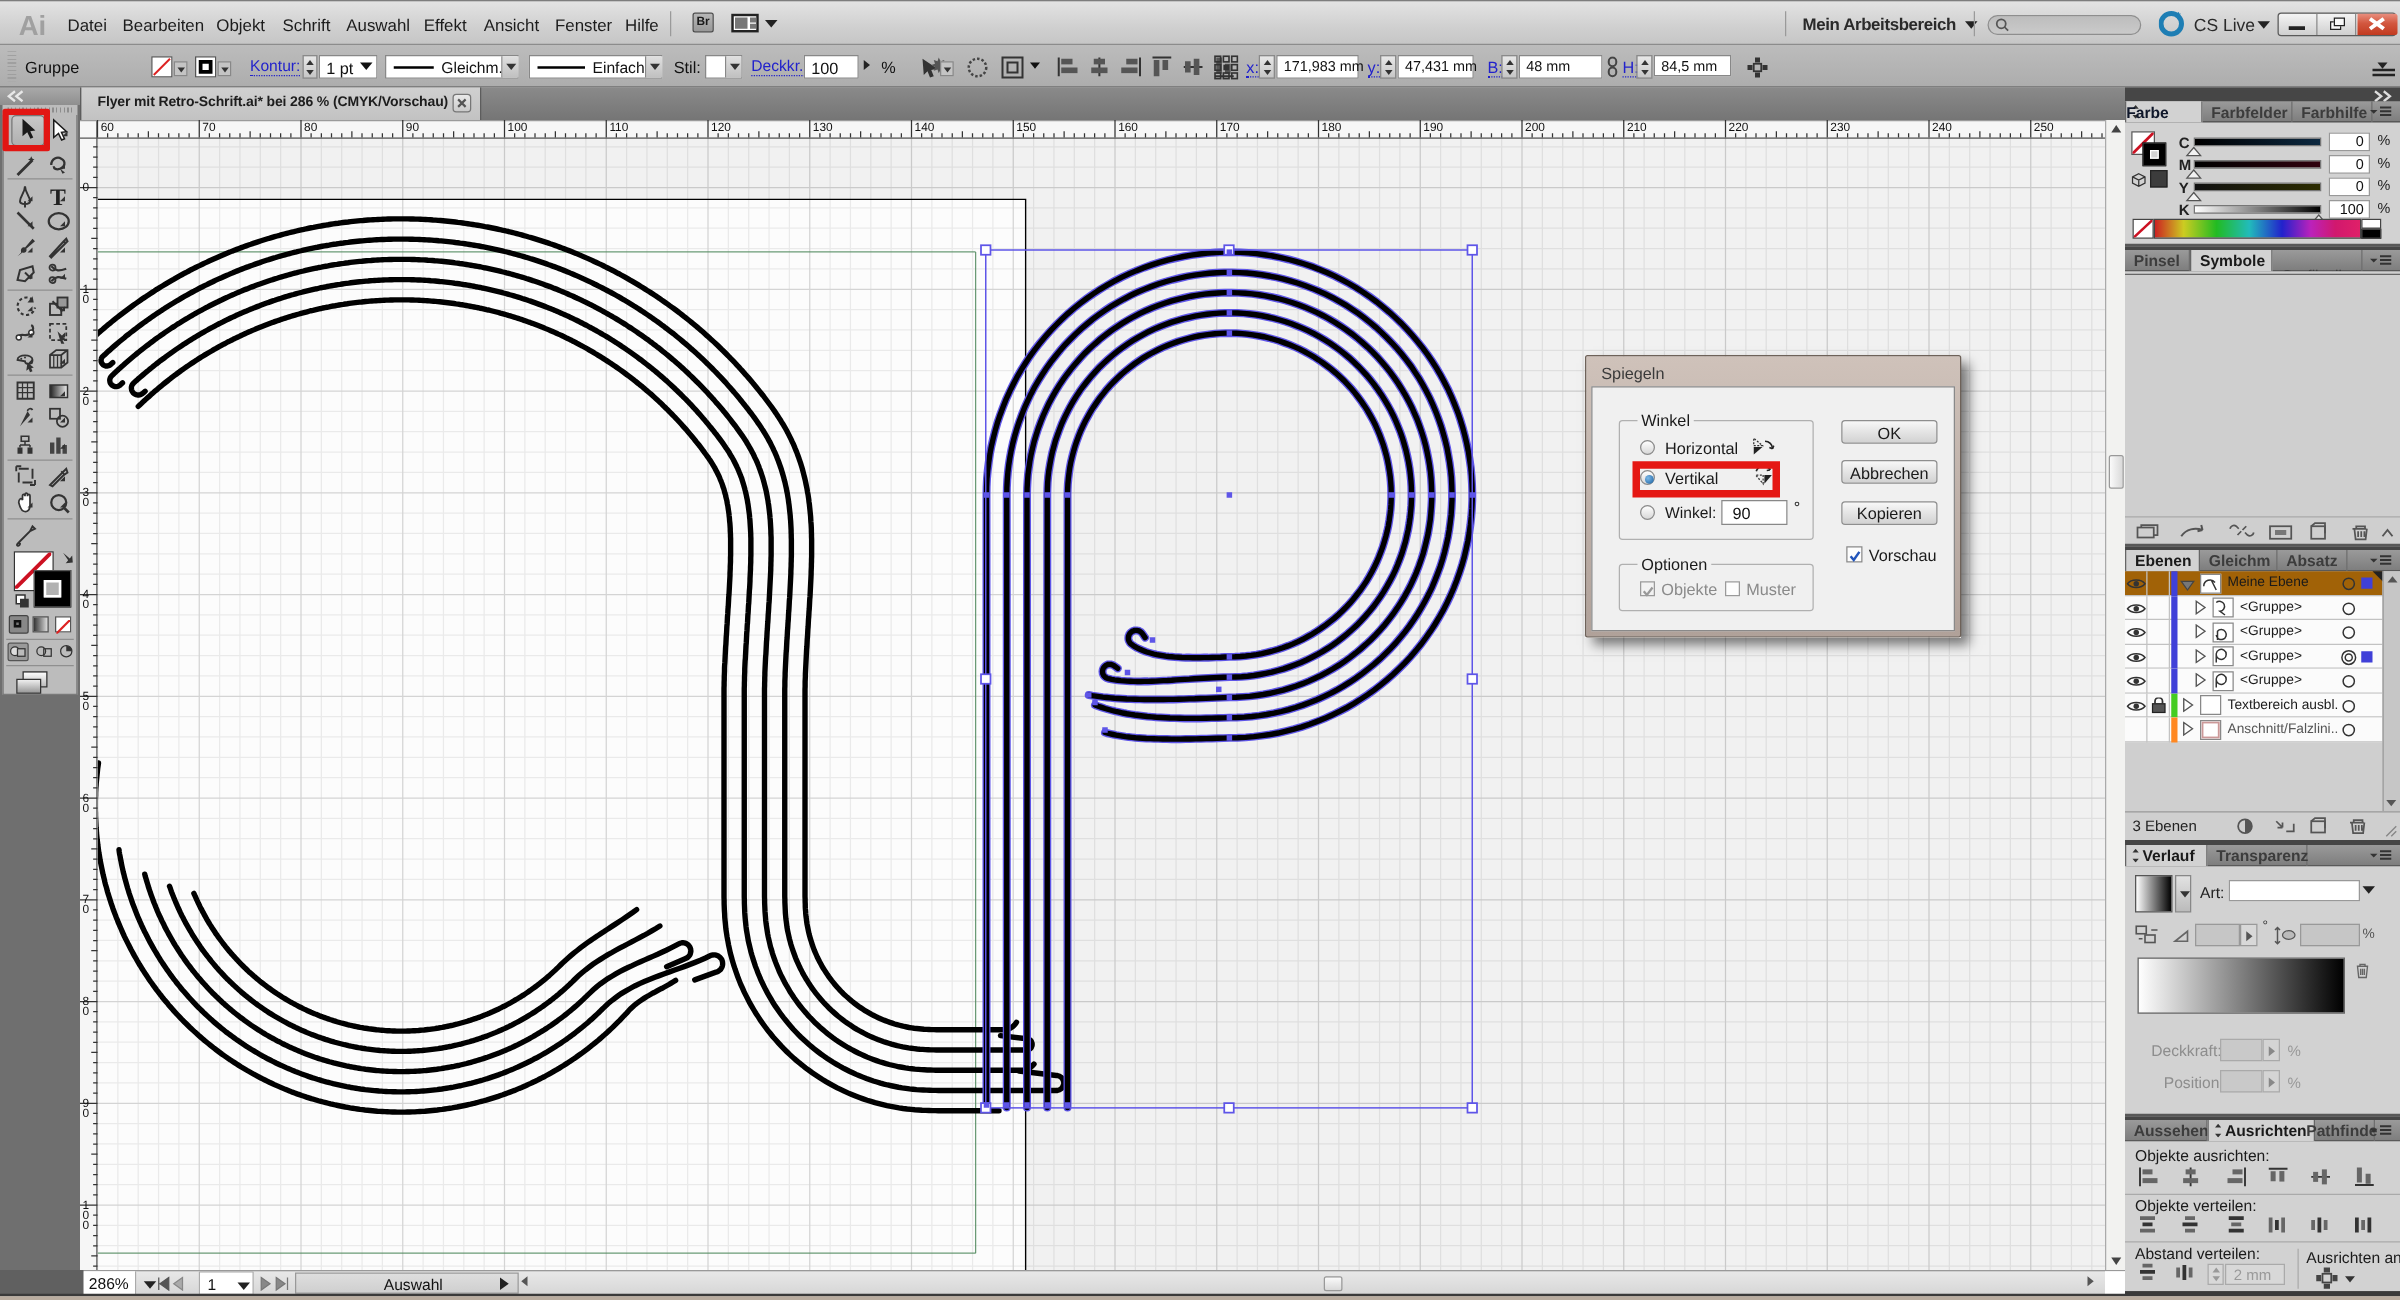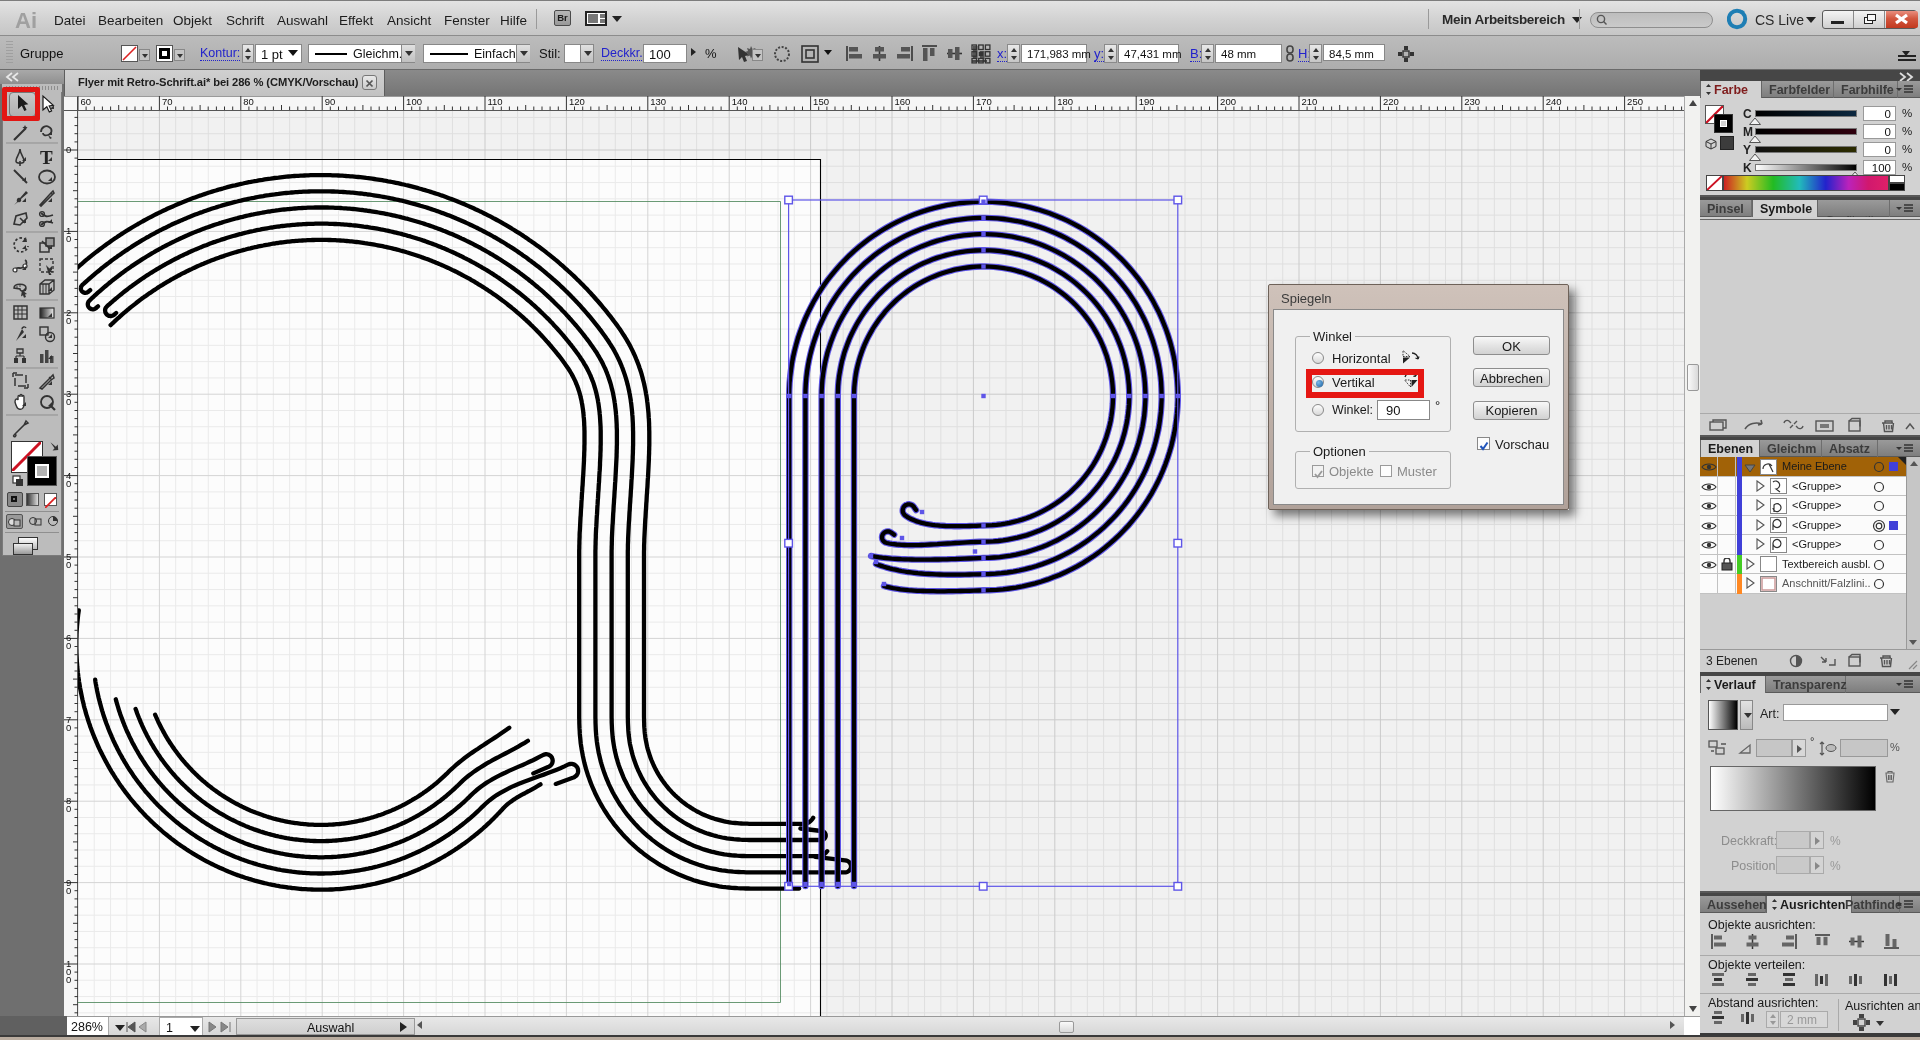--- a/index.html
+++ b/index.html
@@ -600,21 +600,21 @@
 <div class="abs" style="left:0;top:1037px;width:1920px;height:3px;background:#b9ac9f"></div>
 <div class="abs" style="left:1700px;top:70px;width:220px;height:966px;background:#464646"></div>
 <svg width="20" height="10" style="position:absolute;left:1898px;top:72px">
     <path d="M2,1 L7,5 L2,9 M9,1 L14,5 L9,9" stroke="#ddd" stroke-width="1.8" fill="none"></path>
   </svg>
 <div class="abs" style="left:1700px;top:81px;width:220px;height:17px;background:linear-gradient(#9a9a9a,#7e7e7e);border-bottom:1px solid #5a5a5a">
     <div class="abs" style="left:0px;top:0;width:62px;height:17px;background:#d2d2d2;border-right:1px solid #666;border-left:1px solid #666">
       <svg width="7" height="11" style="position:absolute;left:4px;top:3px">
         <path d="M3.5,0 L6,3 L1,3 Z M3.5,11 L6,8 L1,8 Z" fill="#333"></path>
       </svg>
-      <div class="tx" style="left:13px;top:2px;font-size:12.5px;font-weight:bold;color:#7f1d1d">Farbe</div>
+      <div class="tx" style="left:0;top:2px;font-size:12.5px;font-weight:bold;color:#0f172a">Farbe</div>
     </div>
     <div class="abs" style="left:62px;top:0;width:72px;height:17px;border-right:1px solid #6e6e6e">
       <div class="tx" style="left:7px;top:2px;font-size:12.5px;font-weight:bold;color:#3c3c3c">Farbfelder</div>
     </div>
     <div class="abs" style="left:134px;top:0;width:64px;height:17px;border-right:1px solid #6e6e6e">
       <div class="tx" style="left:7px;top:2px;font-size:12.5px;font-weight:bold;color:#3c3c3c">Farbhilfe</div>
     </div>
     <svg width="20" height="12" style="position:absolute;left:194px;top:3px">
       <path d="M1,4 l4,4 0,0" fill="none"></path>
       <path d="M2,3 l3,3 3,-3" fill="#333" stroke="none" transform="translate(0,1)"></path>
@@ -1025,21 +1025,21 @@
       <rect x="1" y="4" width="3" height="8" fill="#666"></rect>
       <rect x="6" y="2" width="3" height="12" fill="#333"></rect>
       <rect x="11" y="4" width="3" height="8" fill="#666"></rect>
     </svg>
     <svg width="17" height="17" style="position:absolute;left:183px;top:59px">
       <rect x="1" y="2" width="3" height="12" fill="#333"></rect>
       <rect x="6" y="4" width="3" height="8" fill="#666"></rect>
       <rect x="11" y="2" width="3" height="12" fill="#333"></rect>
     </svg>
     <div class="abs" style="left:0;top:80px;width:220px;height:1px;background:#aaa"></div>
-    <div class="tx" style="left:8px;top:83px;font-size:12.5px;color:#1a1a1a">Abstand ausrichten:</div>
+    <div class="tx" style="left:8px;top:83px;font-size:12.5px;color:#1a1a1a">Abstand verteilen:</div>
     <svg width="17" height="17" style="position:absolute;left:10px;top:97px">
       <rect x="4" y="1" width="8" height="3" fill="#666"></rect>
       <rect x="2" y="6" width="12" height="3" fill="#333"></rect>
       <rect x="4" y="11" width="8" height="3" fill="#666"></rect>
     </svg>
     <svg width="17" height="17" style="position:absolute;left:40px;top:97px">
       <rect x="1" y="4" width="3" height="8" fill="#666"></rect>
       <rect x="6" y="2" width="3" height="12" fill="#333"></rect>
       <rect x="11" y="4" width="3" height="8" fill="#666"></rect>
     </svg>

